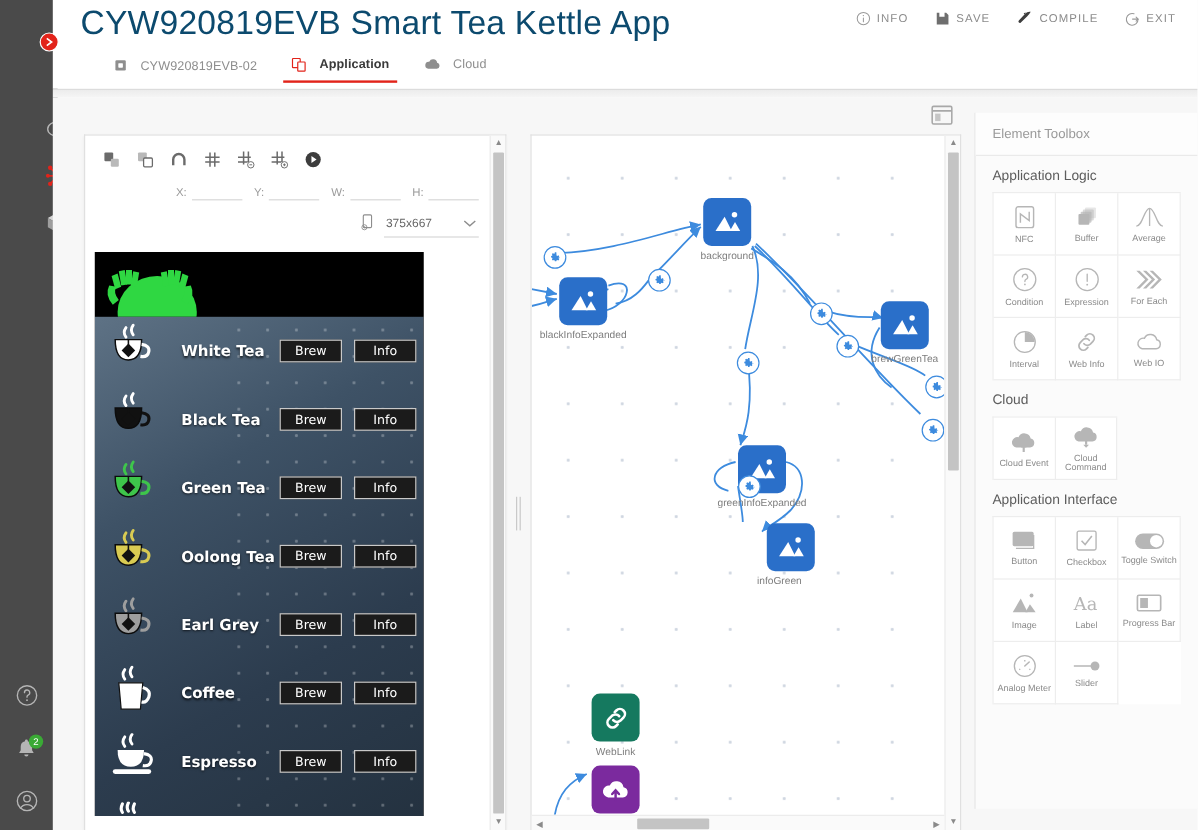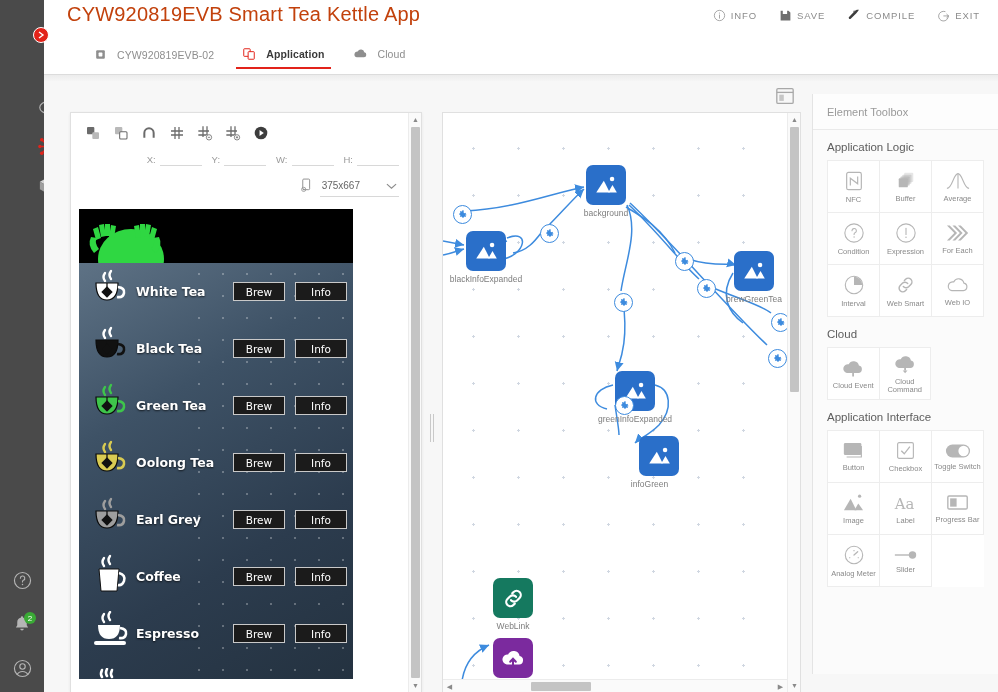--- a/index.html
+++ b/index.html
@@ -47,21 +47,21 @@
     font-family:"Liberation Sans", sans-serif;
   }
 
   
   .header {
     position:absolute; left:44px; top:0; right:0; height:74px;
     background:#fff;
   }
   .app-title {
     position:absolute; left:23px; top:3px;
-    font-size:20px; color:#c2410c; font-weight:400; letter-spacing:.2px;
+    font-size:28px; color:#0c4a6e; font-weight:400; letter-spacing:.2px;
   }
   .head-actions {
     position:absolute; right:18px; top:8px;
     display:flex; align-items:center; gap:22px;
   }
   .head-btn {
     display:flex; align-items:center; gap:5px;
     font-size:9.5px; letter-spacing:.9px; color:#8b8b8b; cursor:pointer;
     text-transform:uppercase;
   }
@@ -151,21 +151,21 @@
     position:absolute; left:108px; top:0; right:0; bottom:0;
     background-image:radial-gradient(circle, rgba(255,255,255,.28) 1.1px, transparent 1.3px);
     background-size:24px 22px;
     pointer-events:none;
   }
   .bev-row {
     position:relative; height:57px; display:flex; align-items:center;
   }
   .bev-icon { width:46px; margin-left:10px; flex:0 0 46px; text-align:center; }
   .bev-name {
-    color:#fff; font-size:12.5px; font-weight:bold; margin-left:1px;
+    color:#fff; font-size:12.5px; font-weight:bold; margin-left:16px;
     font-family:"DejaVu Sans", sans-serif; text-shadow:0 1px 2px rgba(0,0,0,.7);
     white-space:nowrap;
   }
   .bev-btns { position:absolute; right:6px; display:flex; gap:10px; }
   .bev-btn {
     width:52px; height:19px; background:#1b1b1b; color:#fff;
     border:1px solid #c9c9c9; font-size:10.5px;
     display:flex; align-items:center; justify-content:center; cursor:pointer;
     font-family:"DejaVu Sans", sans-serif;
   }
@@ -912,21 +912,21 @@
               </span>
                    <span class="lbl">Interval</span>
             </div>
             <div class="tb-cell">
               <span>
                 <svg width="23" height="22" viewBox="0 0 24 24" fill="none" stroke="#b6b6b6" stroke-width="1.6" stroke-linecap="round">
                   <path d="M9.6 13.6a4 4 0 0 0 5.8.3l2.4-2.4a4 4 0 1 0-5.7-5.7l-1.3 1.3"></path>
                   <path d="M14.4 10.4a4 4 0 0 0-5.8-.3l-2.4 2.4a4 4 0 1 0 5.7 5.7l1.3-1.3"></path>
                 </svg>
               </span>
-                   <span class="lbl">Web Smart</span>
+                   <span class="lbl">Web Info</span>
             </div>
             <div class="tb-cell">
               <span>
                 <svg width="24" height="20" viewBox="0 0 24 20" fill="none" stroke="#b6b6b6" stroke-width="1.2">
                   <path d="M5.8 15.6h11.6a3.8 3.8 0 0 0 .5-7.5 5.4 5.4 0 0 0-10.2-1.2 3.7 3.7 0 0 0-1.9 8.7z"></path>
                 </svg>
               </span>
                    <span class="lbl">Web IO</span>
             </div>
           </div>

